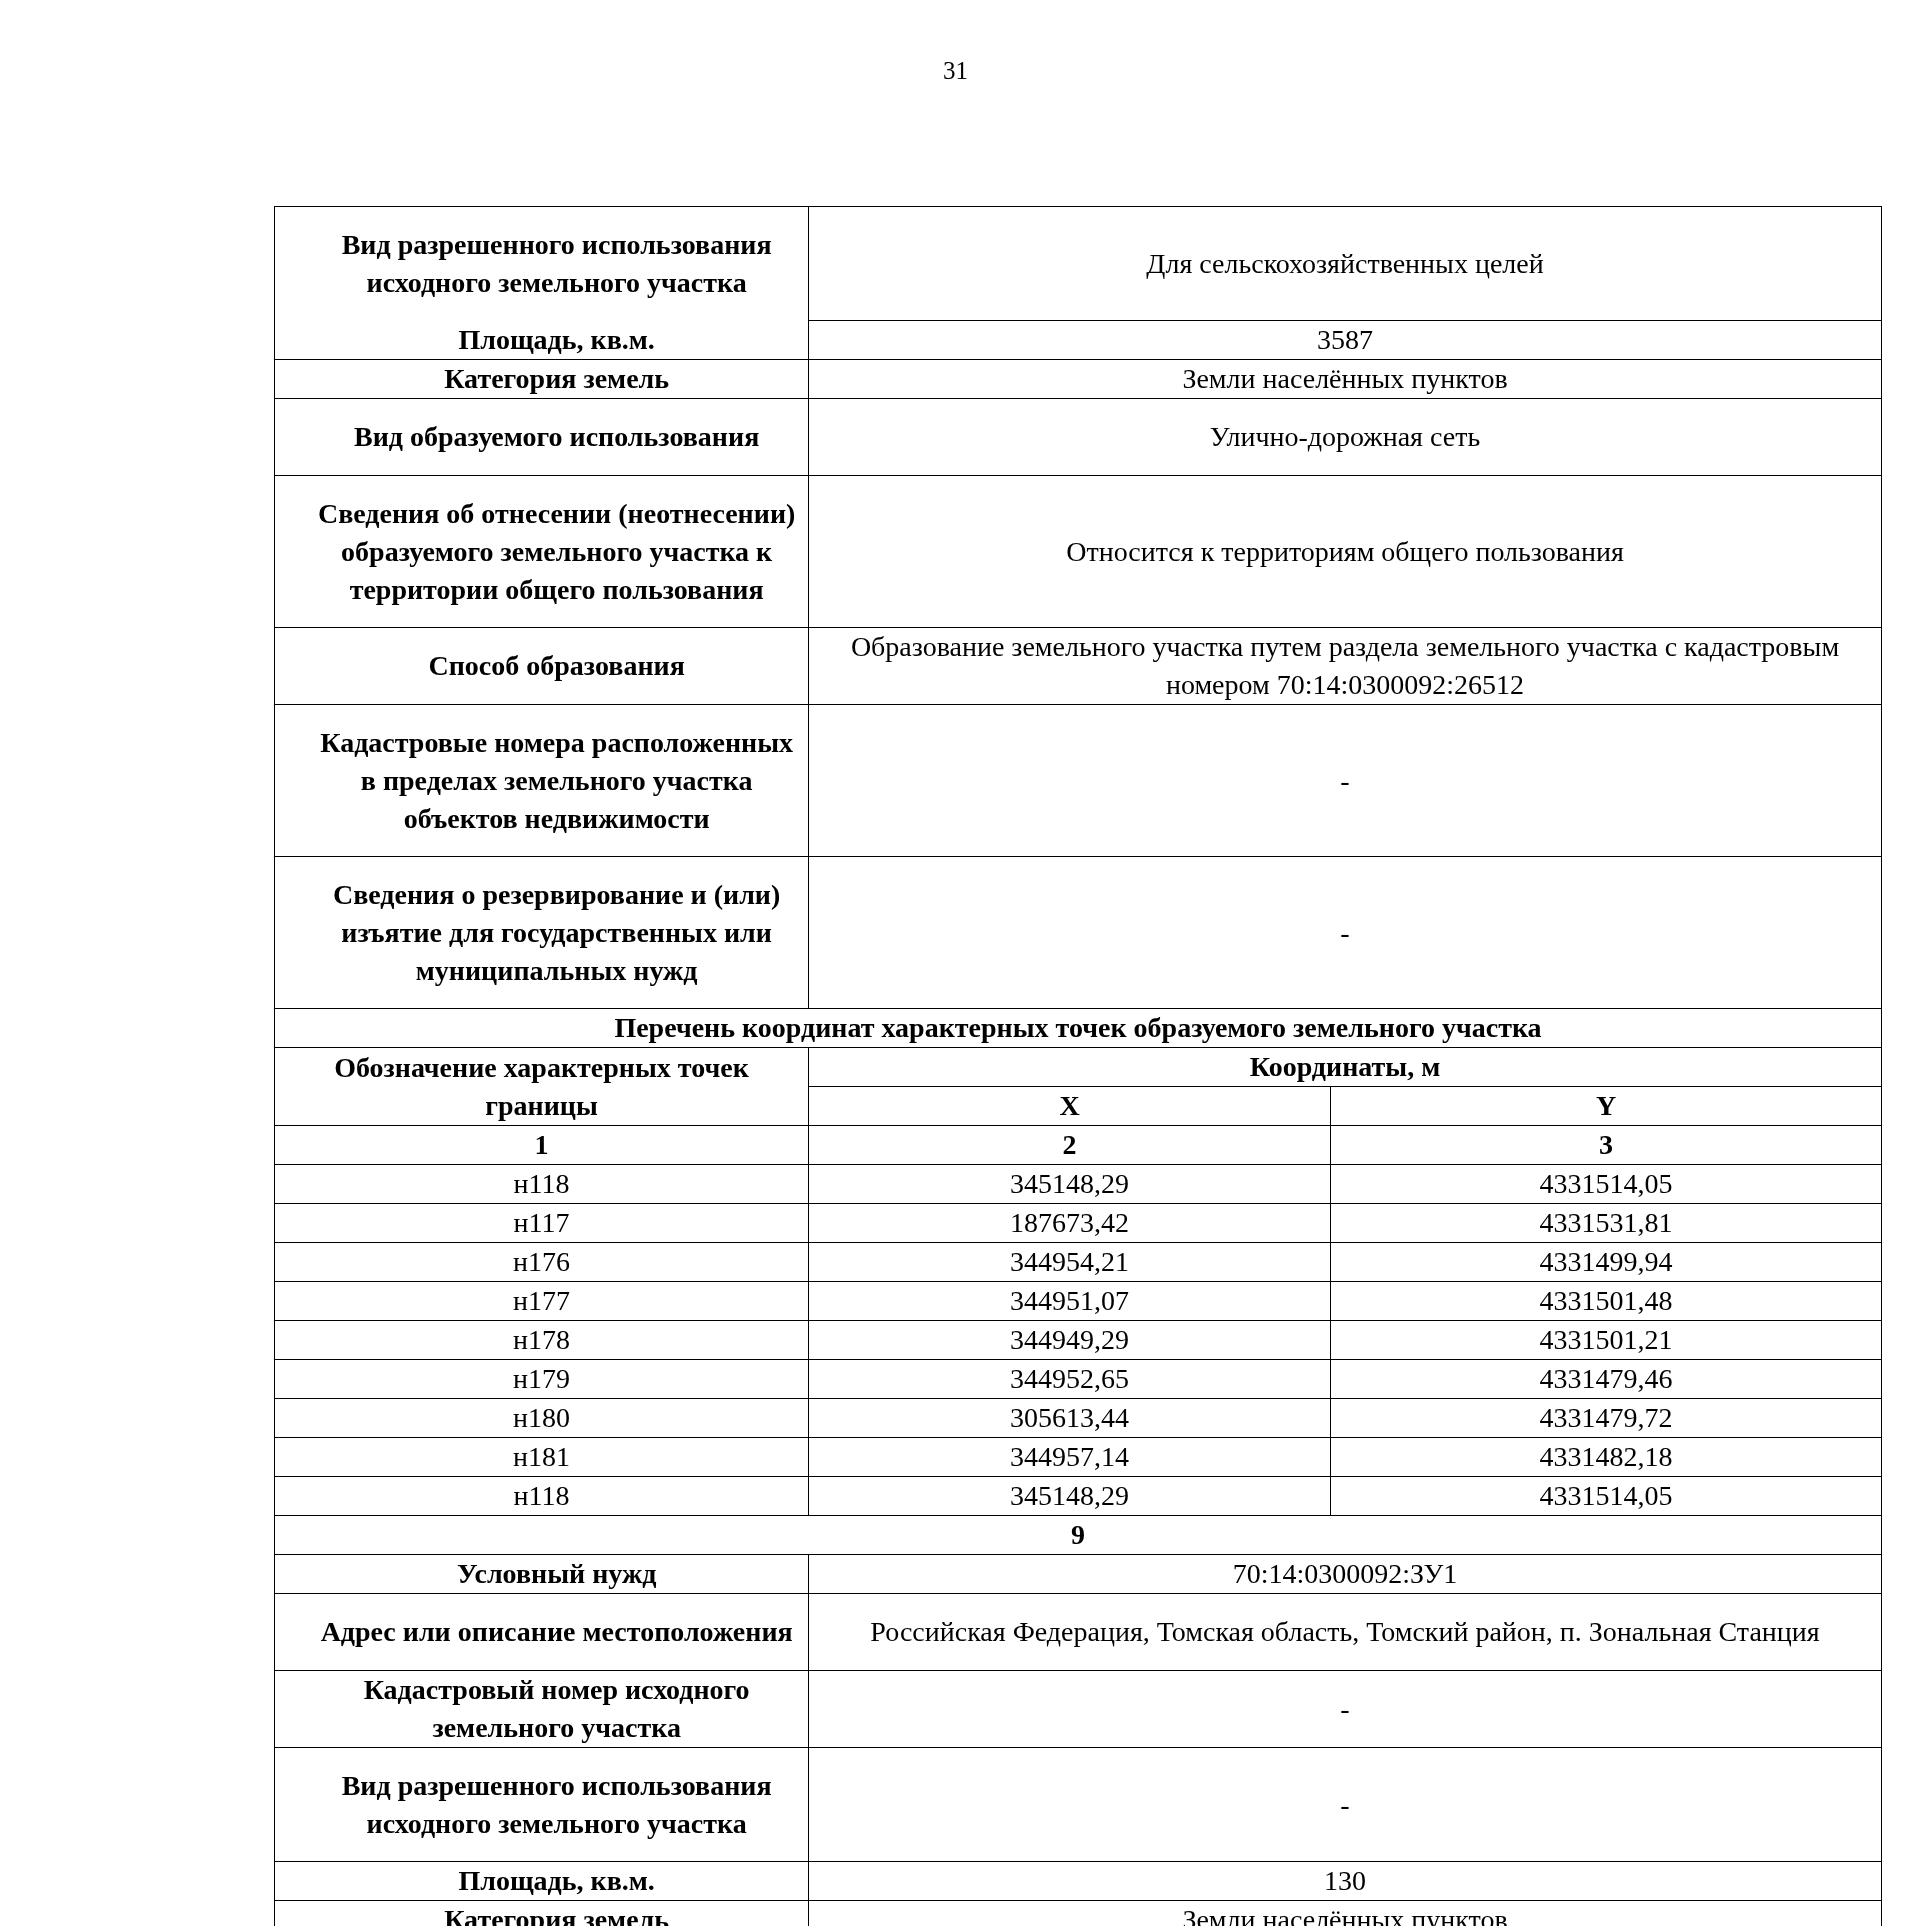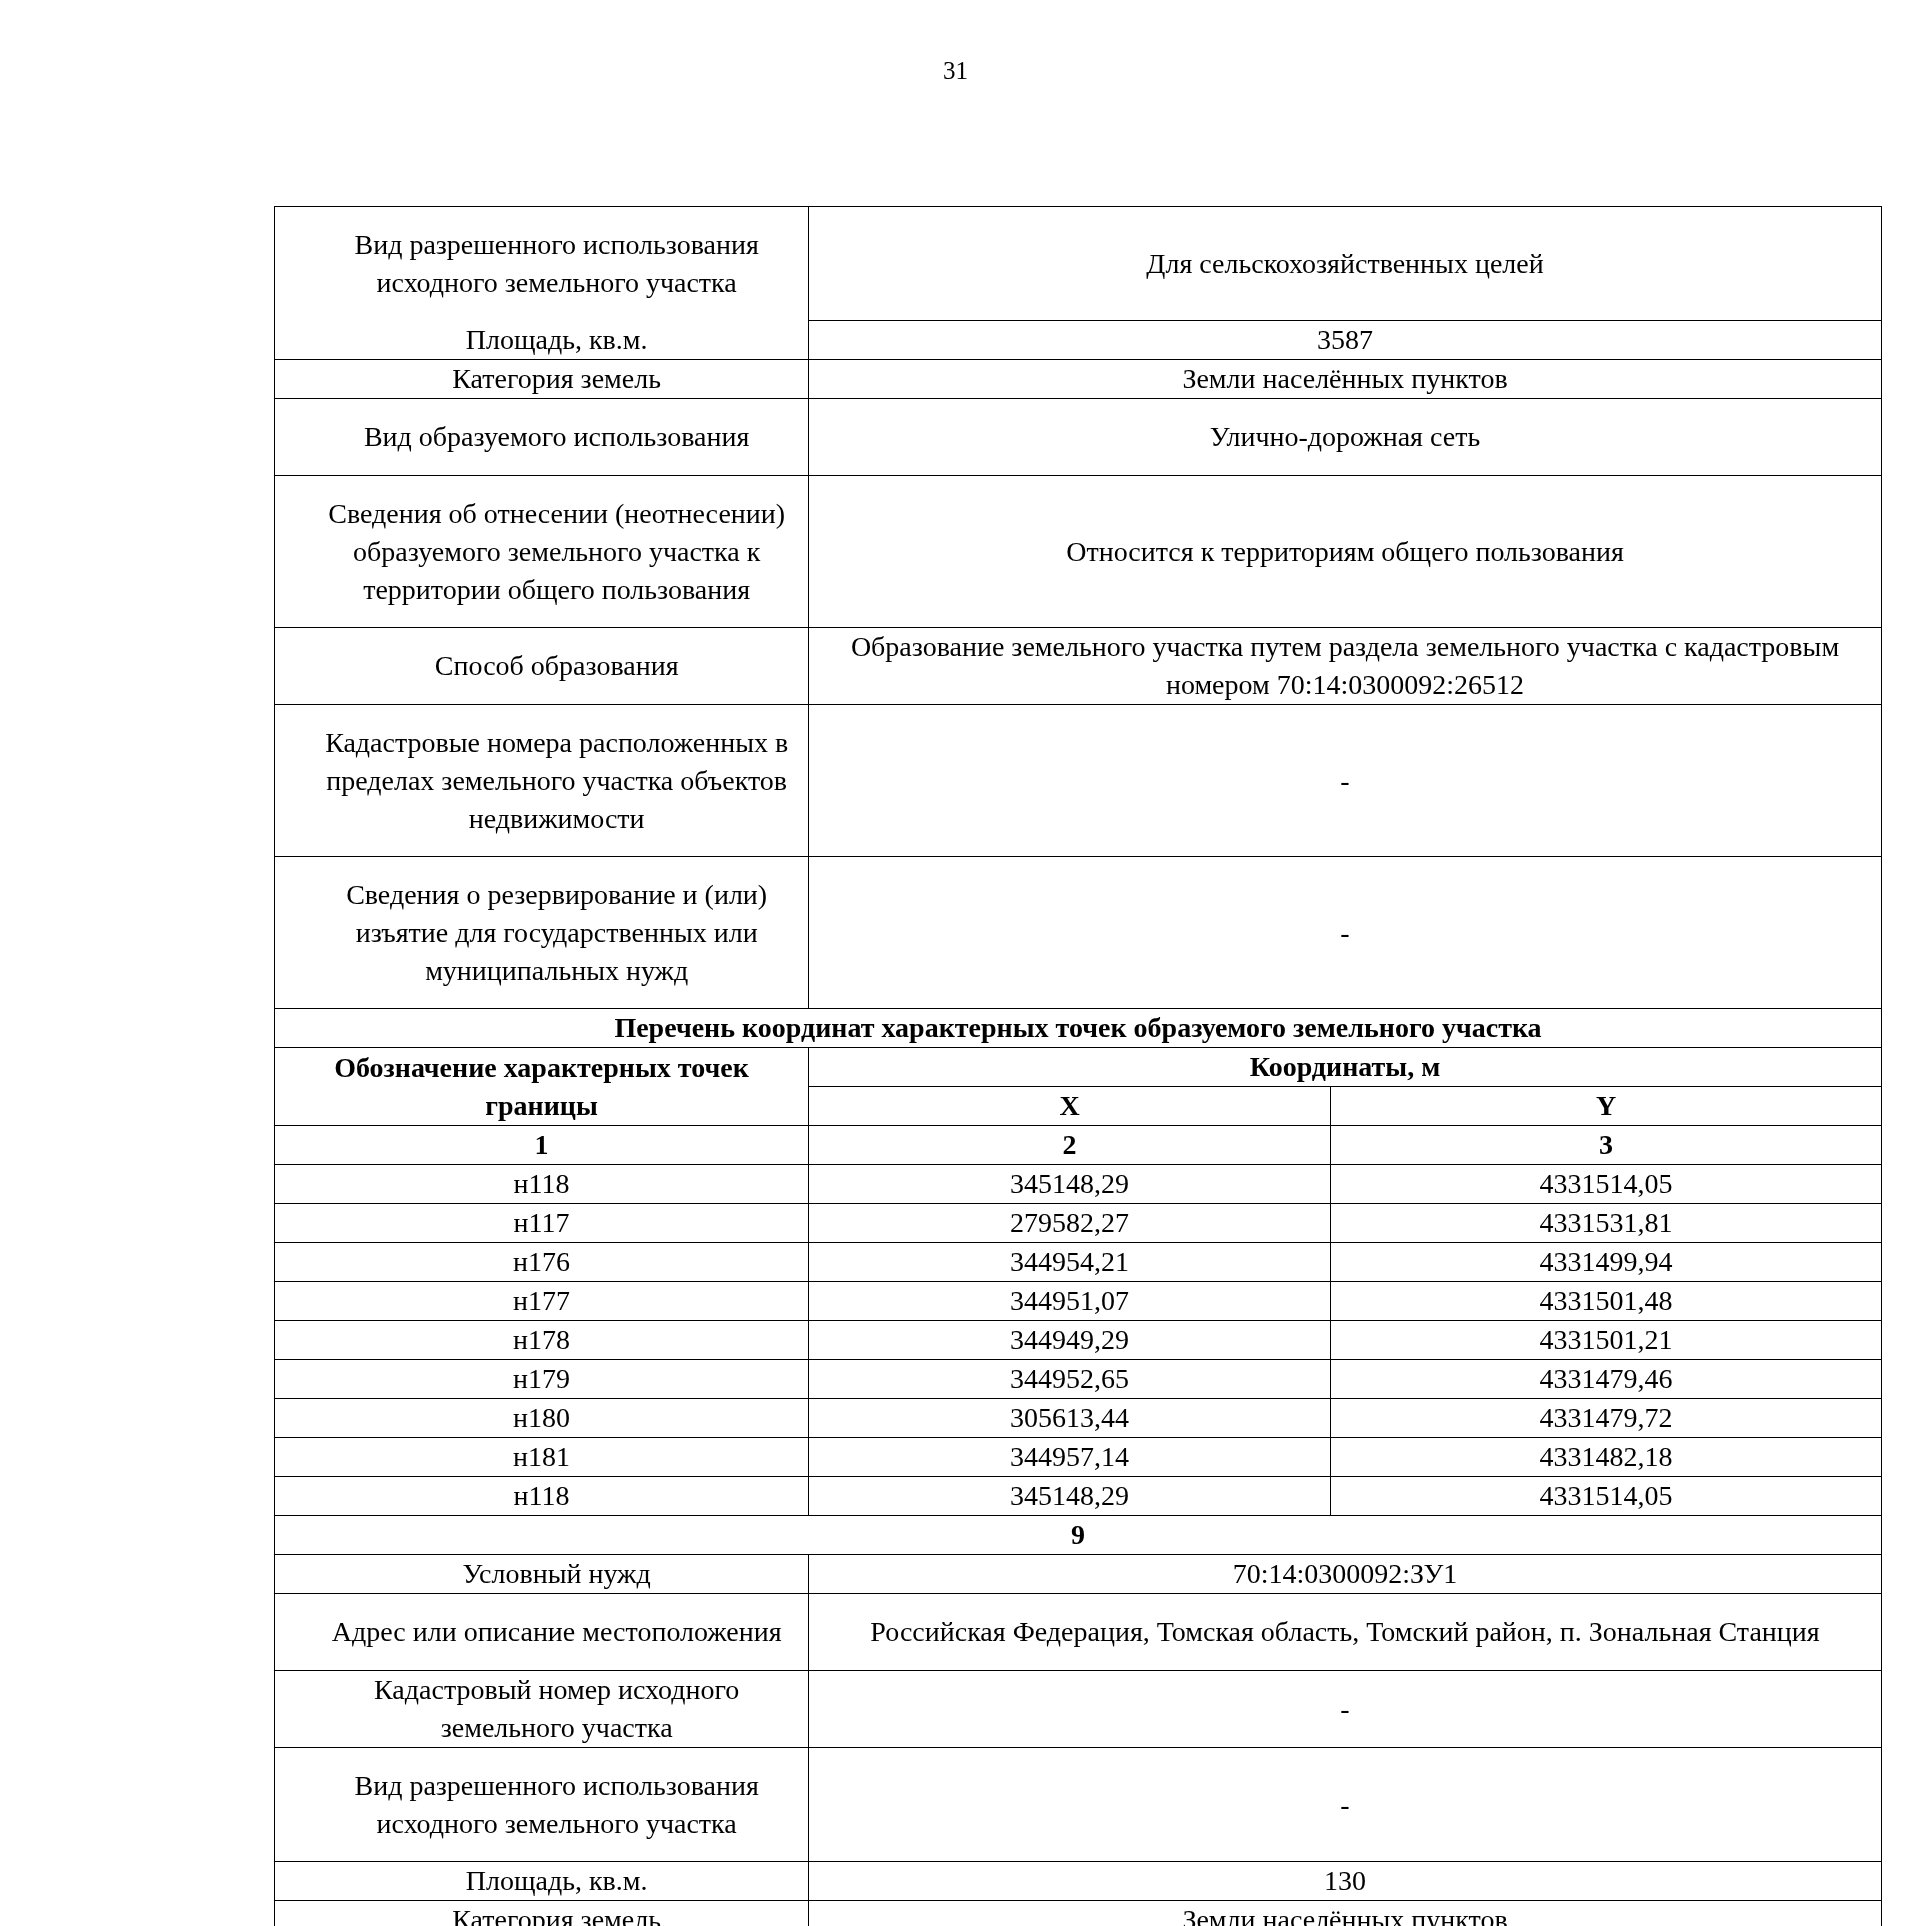--- a/index.html
+++ b/index.html
@@ -33,21 +33,21 @@
     font-size: 28px;
     line-height: 38px;
   }
   table.doc td {
     border: 1.9px solid #000;
     text-align: center;
     vertical-align: middle;
     padding: 0 7.7px;
   }
   table.doc td.lbl {
-    font-weight: normal;
+    font-weight: bold;
     padding-left: 38px;
   }
   table.doc td.b {
     font-weight: bold;
     text-align: center;
   }
   col.c1 { width: 534px; }
   col.c2 { width: 522px; }
   col.c3 { width: 551px; }
   .noborder-bottom { border-bottom: none !important; }
@@ -119,21 +119,21 @@
       <td class="b">2</td>
       <td class="b">3</td>
     </tr>
     <tr class="tall1">
       <td>н118</td>
       <td>345148,29</td>
       <td>4331514,05</td>
     </tr>
     <tr class="tall1">
       <td>н117</td>
-      <td>279582,27</td>
+      <td>187673,42</td>
       <td>4331531,81</td>
     </tr>
     <tr class="tall1">
       <td>н176</td>
       <td>344954,21</td>
       <td>4331499,94</td>
     </tr>
     <tr class="tall1">
       <td>н177</td>
       <td>344951,07</td>

